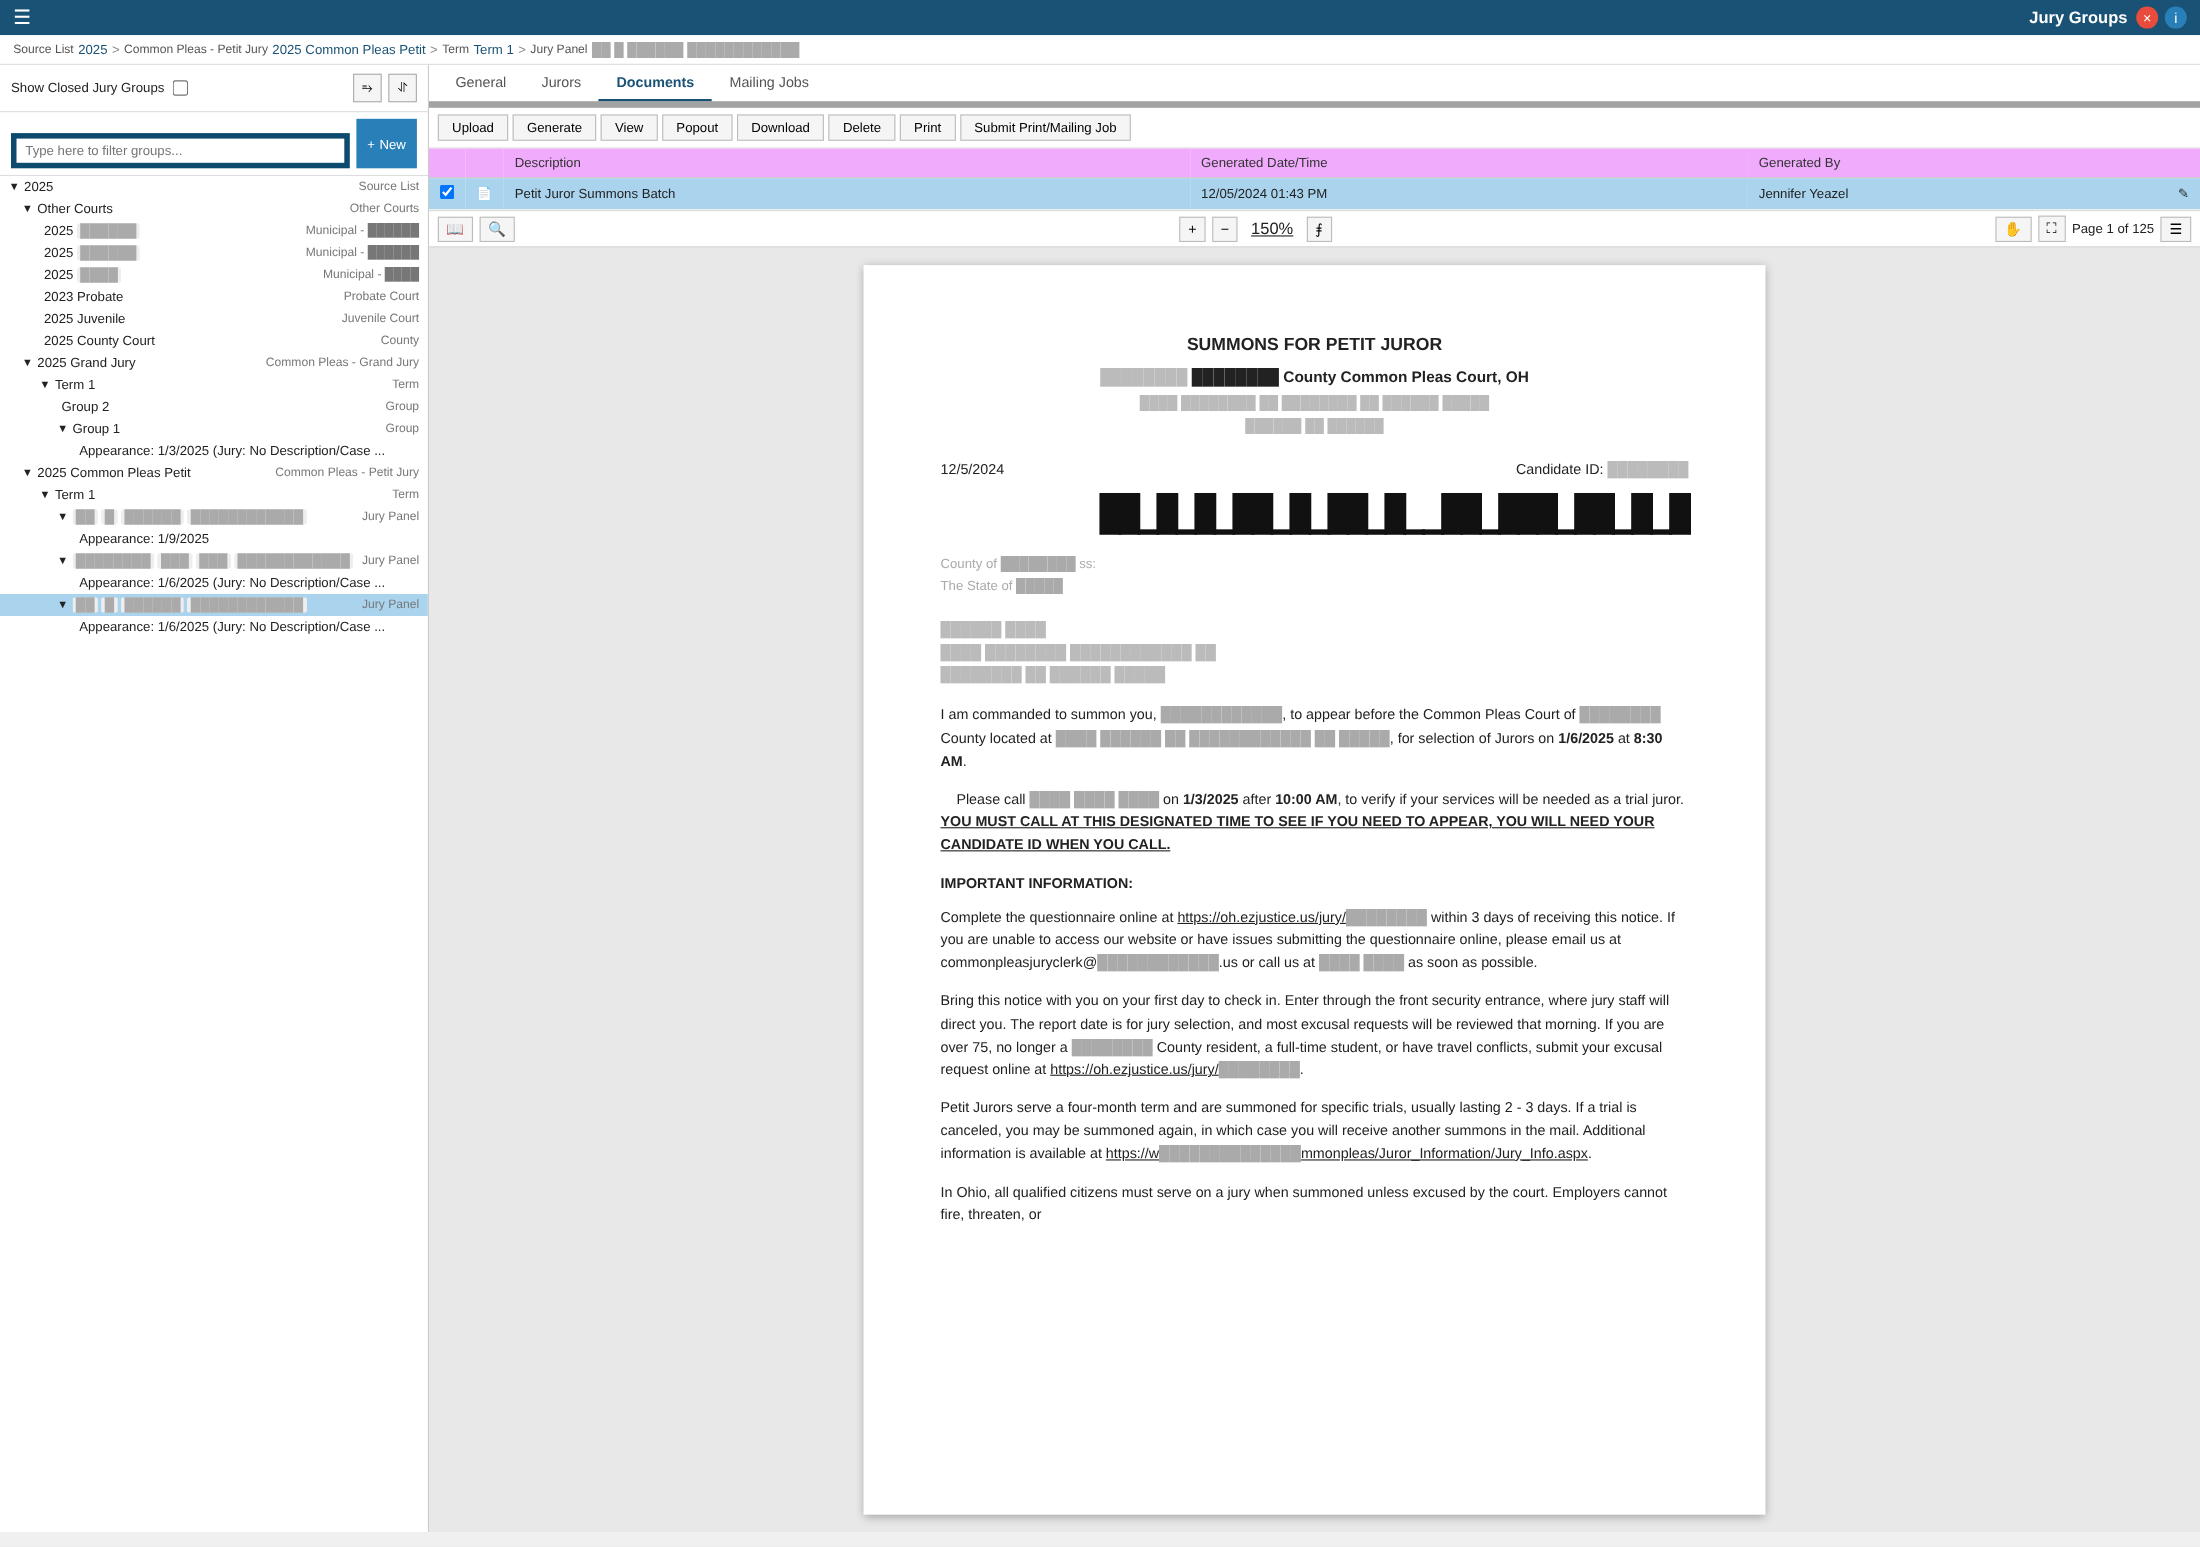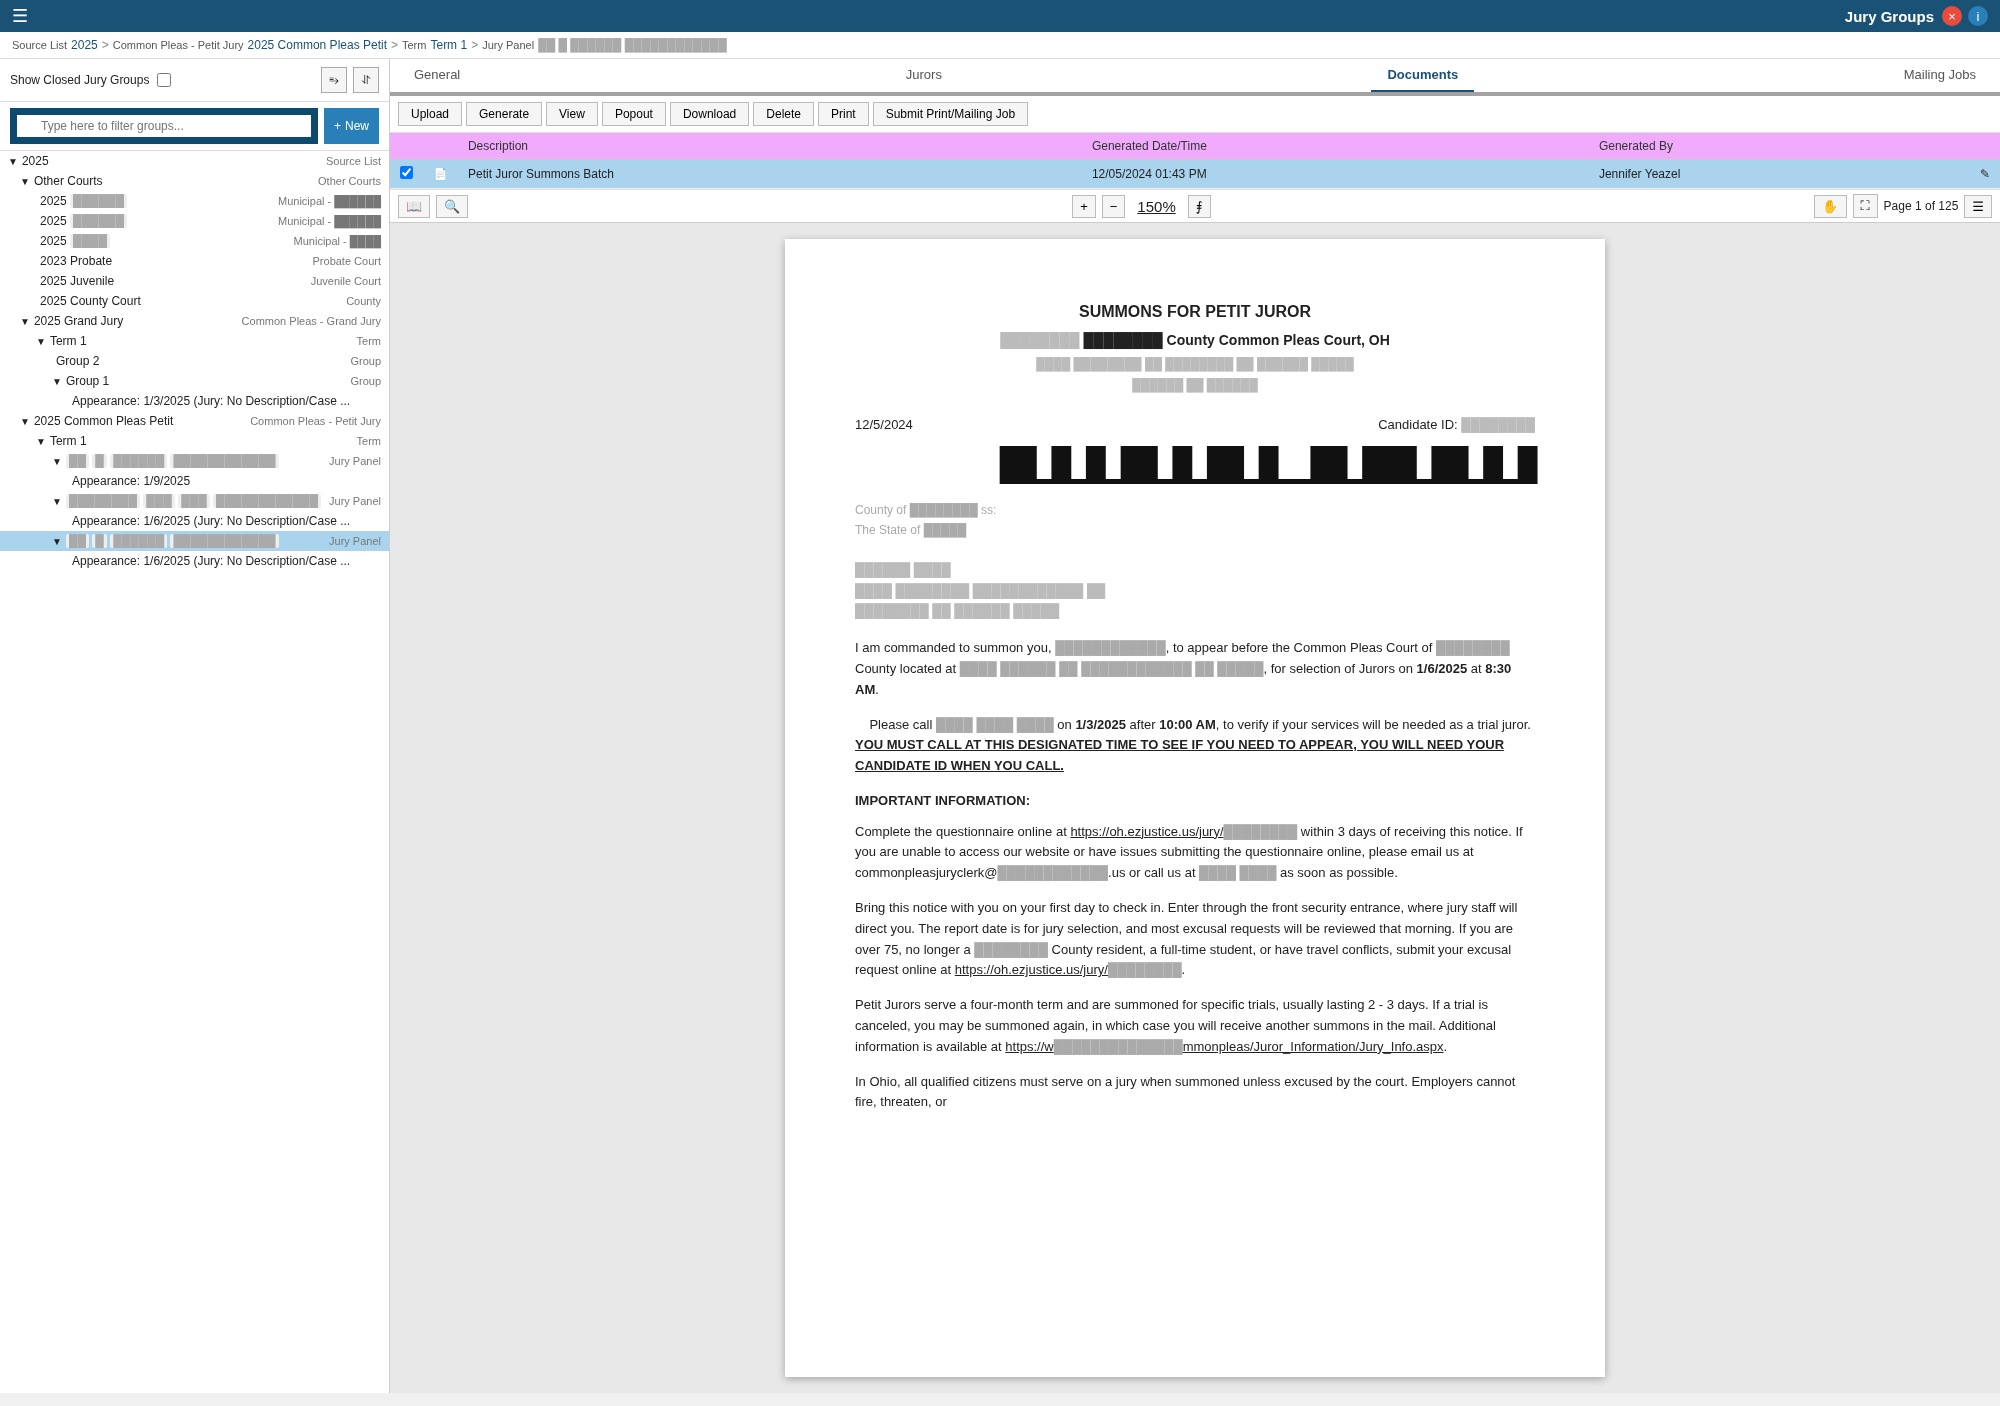--- a/index.html
+++ b/index.html
@@ -88,24 +88,25 @@
       font-size: 12px;
     }
     .filter-row {
       padding: 6px 10px;
       display: flex;
       gap: 6px;
       border-bottom: 1px solid #ddd;
     }
     .filter-input {
       flex: 1;
-      padding: 4px 24px;
-      border: 7px solid #0c4a6e;
+      padding: 4px 8px;
+      border: 5px solid #0c4a6e;
       font-size: 12px;
       color: #888;
+      margin-top: 13px;
     }
     .new-btn {
       background: #2980b9;
       color: white;
       border: none;
       padding: 4px 10px;
       cursor: pointer;
       font-size: 12px;
       display: flex;
       align-items: center;
@@ -140,23 +141,22 @@
     
     .right-panel {
       flex: 1;
       background: white;
       display: flex;
       flex-direction: column;
       overflow: hidden;
     }
     .tabs-row {
       display: flex;
-      border-bottom: 4px solid #a3a3a3;
+      border-bottom: 6px solid #a3a3a3;
       padding: 0 8px;
-      justify-content: space-between;
     }
     .tab {
       padding: 8px 16px;
       cursor: pointer;
       font-size: 13px;
       border-bottom: 2px solid transparent;
       color: #555;
     }
     .tab.active {
       border-bottom: 2px solid #1a5276;

